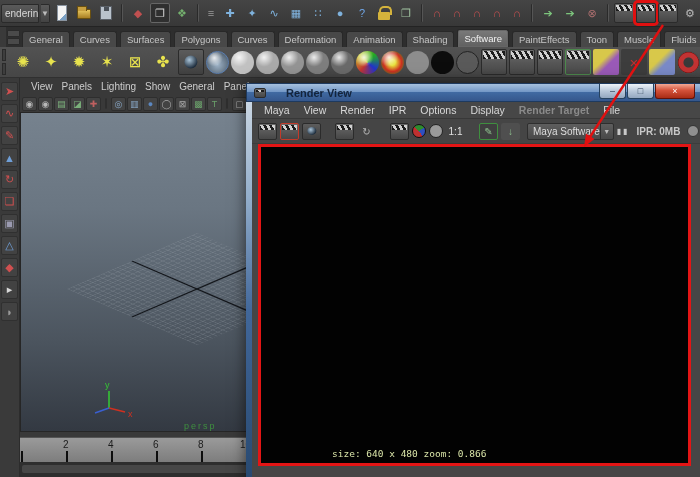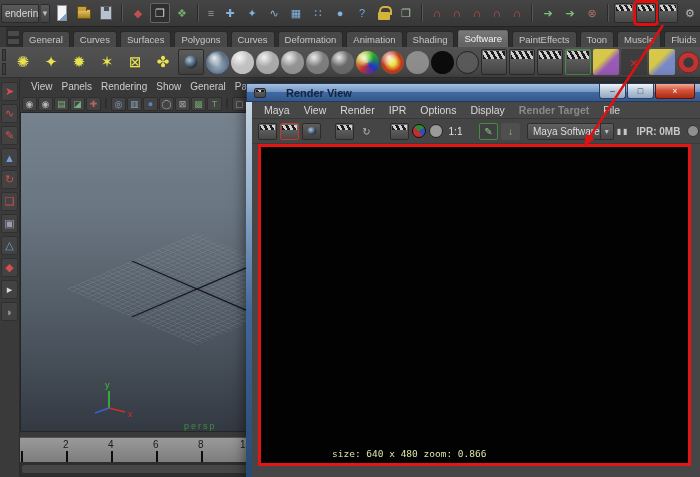--- a/index.html
+++ b/index.html
@@ -255,21 +255,21 @@
       <div class="ic" style="color: rgb(208, 80, 80);">◆</div>
       <div class="ic" style="color: rgb(216, 216, 216);">▸</div>
       <div class="ic" style="color: rgb(154, 154, 154);">◗</div>
     </div>
 
   <div id="viewport-panel">
     <div class="panel-menubar">
 
     <span class="mitem">View</span>
         <span class="mitem">Panels</span>
-        <span class="mitem">Rendering</span>
+        <span class="mitem">Lighting</span>
         <span class="mitem">Show</span>
         <span class="mitem">General</span>
         <span class="mitem">Panels</span>
       </div>
     <div class="panel-iconbar">
 
     <div class="ic" style="color: rgb(184, 184, 184);">◉</div>
         <div class="ic" style="color: rgb(184, 184, 184);">◉</div>
         <div class="ic" style="color: rgb(122, 176, 122);">▤</div>
         <div class="ic" style="color: rgb(122, 176, 122);">◪</div>

